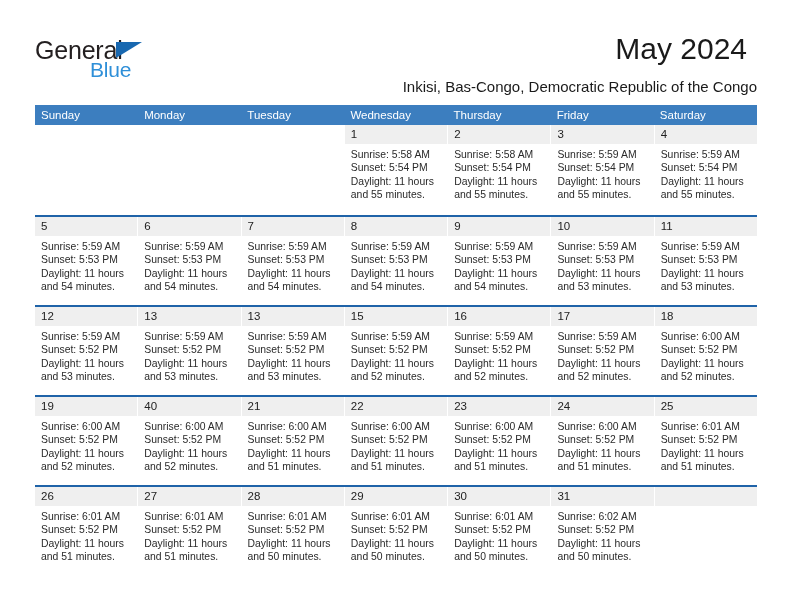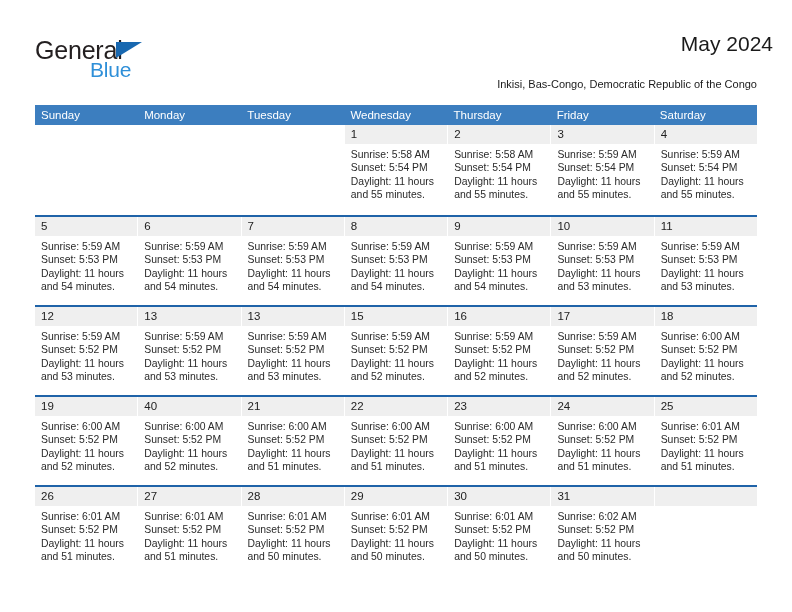--- a/index.html
+++ b/index.html
@@ -57,32 +57,32 @@
     position: absolute;
     left: 55px;
     top: 22px;
     font-size: 21px;
     letter-spacing: -0.2px;
     color: #2e8fd8;
   }
 
   .title {
     position: absolute;
-    right: 19px;
+    right: 45px;
     top: 32px;
-    font-size: 21px;
+    font-size: 30px;
     color: #1a1a1a;
     text-align: right;
     white-space: nowrap;
   }
   .subtitle {
     position: absolute;
     right: 35px;
     top: 78px;
-    font-size: 11px;
+    font-size: 15px;
     color: #1a1a1a;
     white-space: nowrap;
   }
 
   
   .calendar {
     position: absolute;
     left: 35px;
     top: 105px;
     width: 722px;

